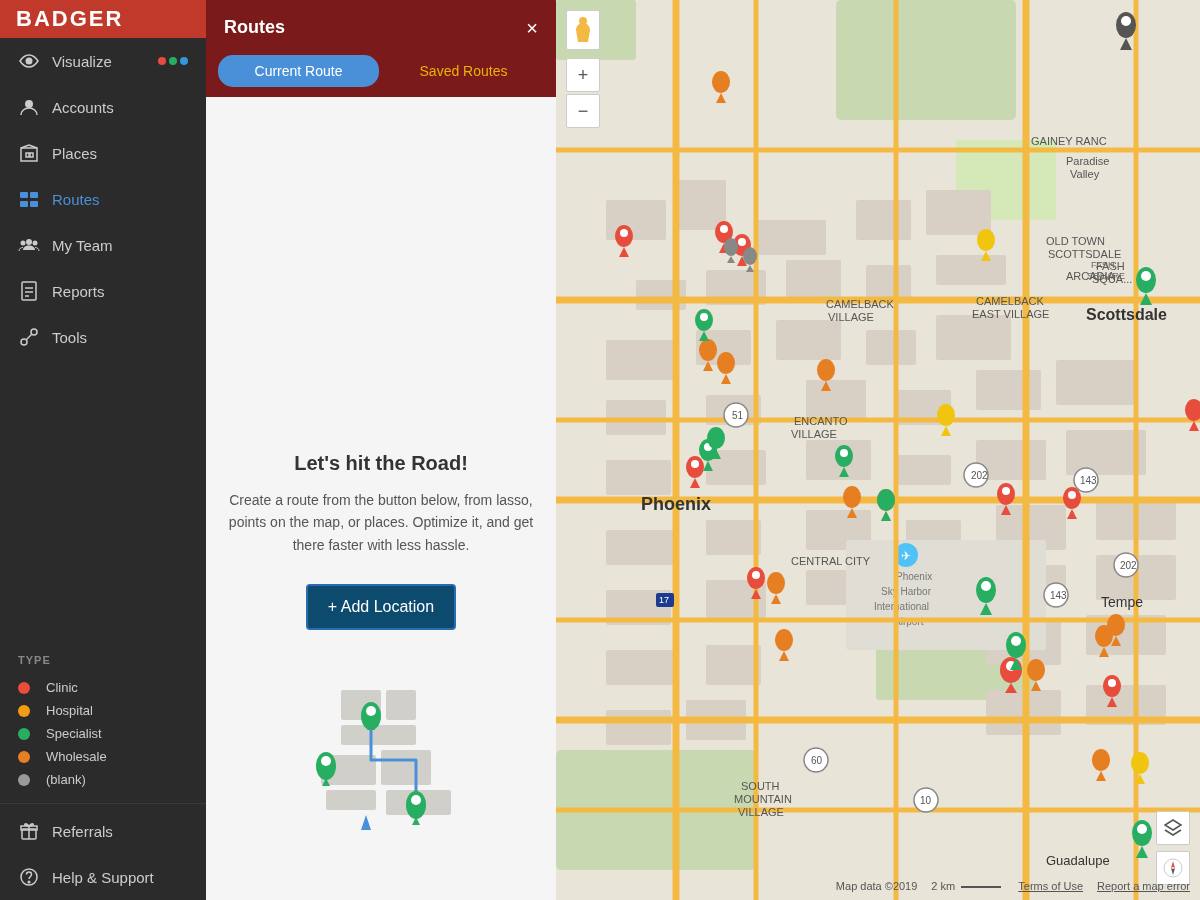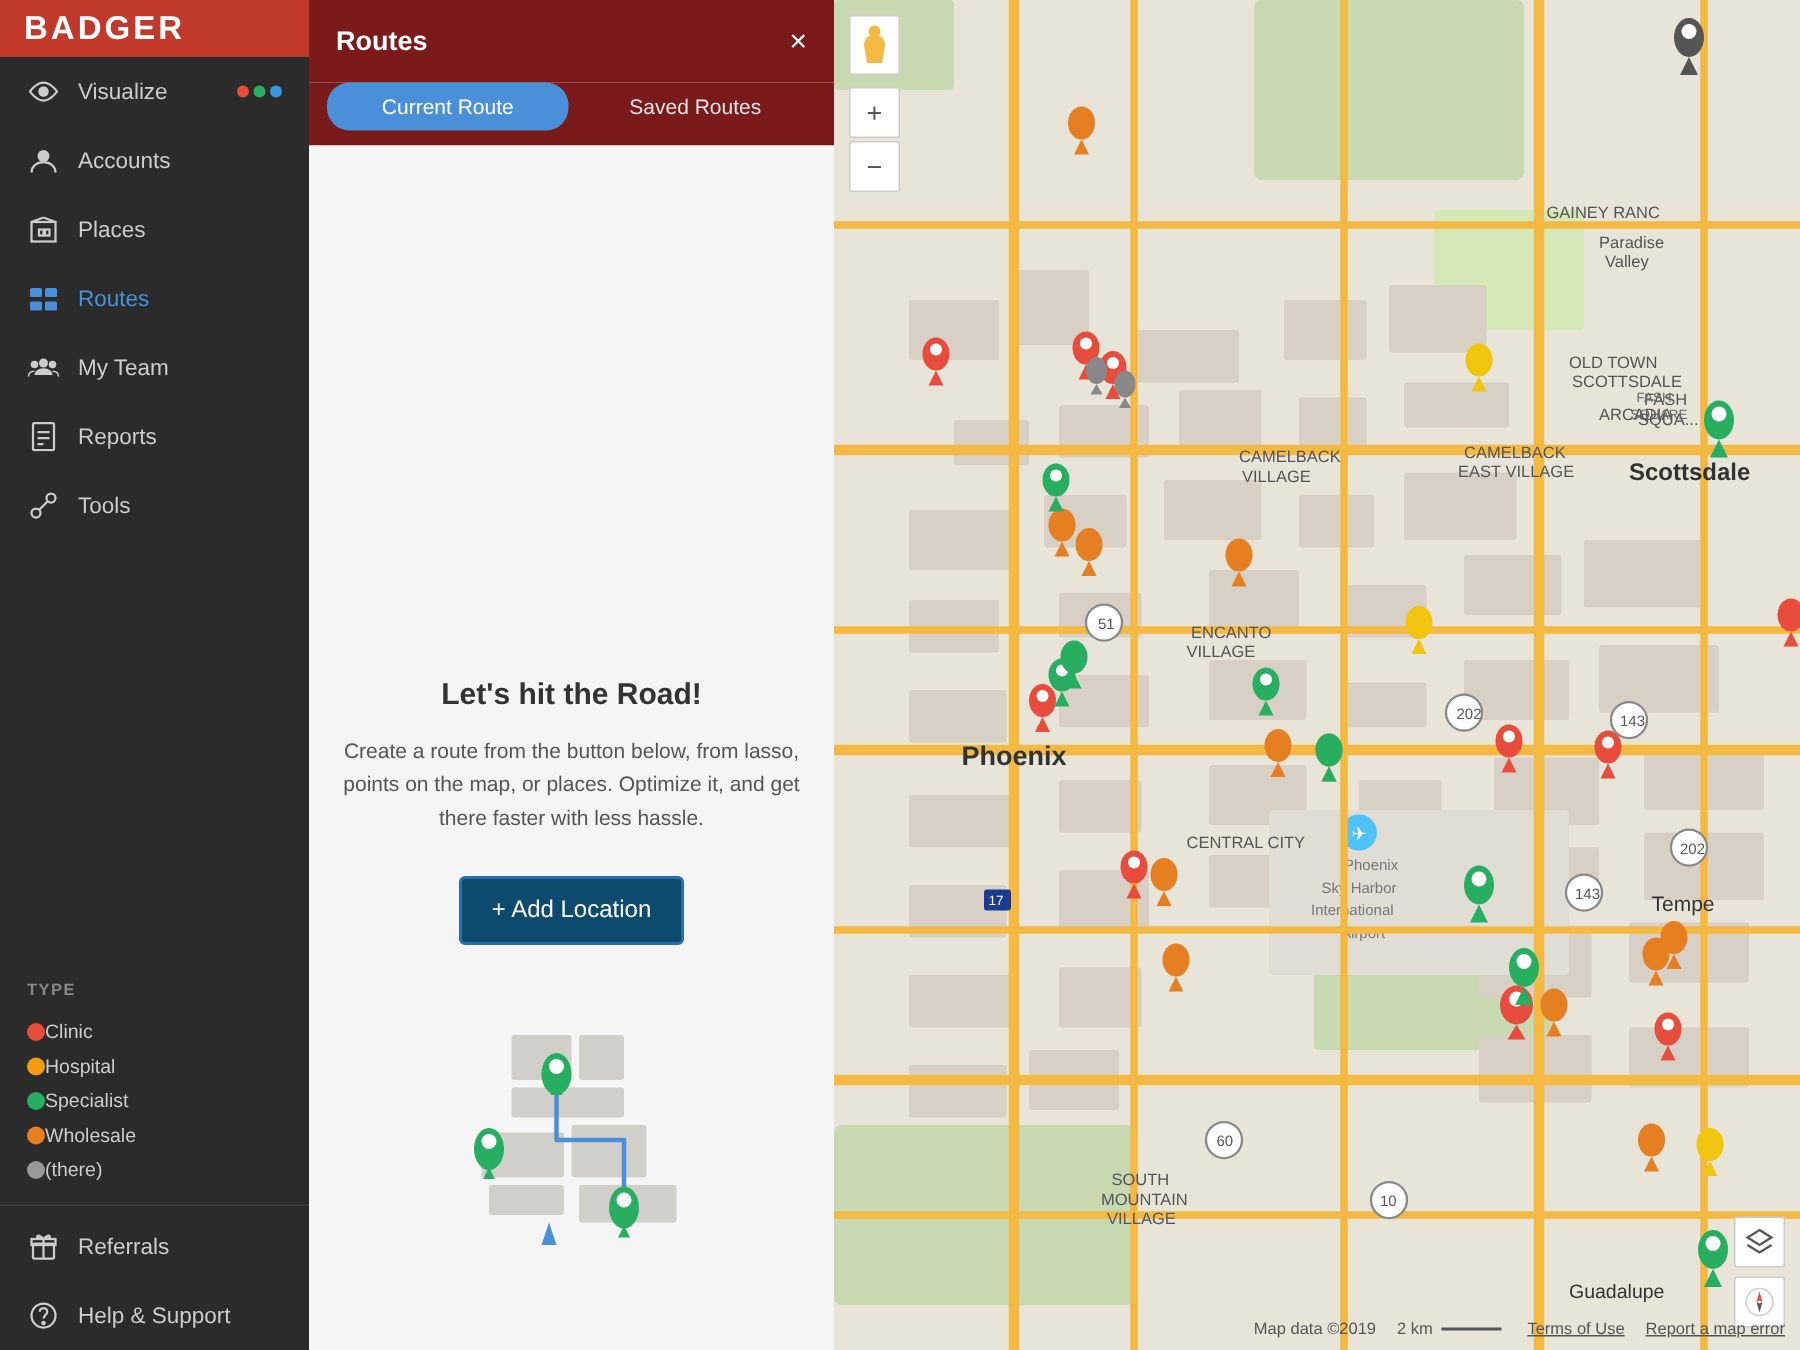--- a/index.html
+++ b/index.html
@@ -58,21 +58,21 @@
     .type-label {
       font-size: 11px;
       color: #888;
       font-weight: 600;
       letter-spacing: 1px;
       margin-bottom: 10px;
     }
     .type-item {
       display: flex;
       align-items: center;
-      gap: 0;
+      gap: 16px;
       padding: 4px 0;
       font-size: 13px;
       color: #ccc;
     }
     .type-dot {
       width: 12px;
       height: 12px;
       border-radius: 50%;
       flex-shrink: 0;
     }
@@ -127,21 +127,21 @@
       cursor: pointer;
       font-size: 14px;
       border-radius: 15px;
     }
     .tab-btn.active {
       background: #4a90d9;
       color: white;
     }
     .tab-btn.inactive {
       background: transparent;
-      color: #e5e5e5;
+      color: #eab308;
     }
 
     .panel-content {
       flex: 1;
       display: flex;
       flex-direction: column;
       align-items: center;
       padding: 30px 20px 20px;
       background: #f5f5f5;
       justify-content: flex-end;
@@ -370,21 +370,21 @@
     <div class="type-item">
       <div class="type-dot" style="background:#27ae60"></div>
       <span>Specialist</span>
     </div>
     <div class="type-item">
       <div class="type-dot" style="background:#e67e22"></div>
       <span>Wholesale</span>
     </div>
     <div class="type-item">
       <div class="type-dot" style="background:#999"></div>
-      <span>(there)</span>
+      <span>(blank)</span>
     </div>
   </div>
 
   <div class="bottom-nav">
     <div class="nav-item">
       <div class="nav-icon">
         <svg width="20" height="20" viewBox="0 0 20 20" fill="none" stroke="#ccc" stroke-width="1.5">
           <rect x="3" y="8" width="14" height="10" rx="1"></rect>
           <rect x="2" y="5" width="16" height="4"></rect>
           <line x1="10" y1="5" x2="10" y2="18"></line>

